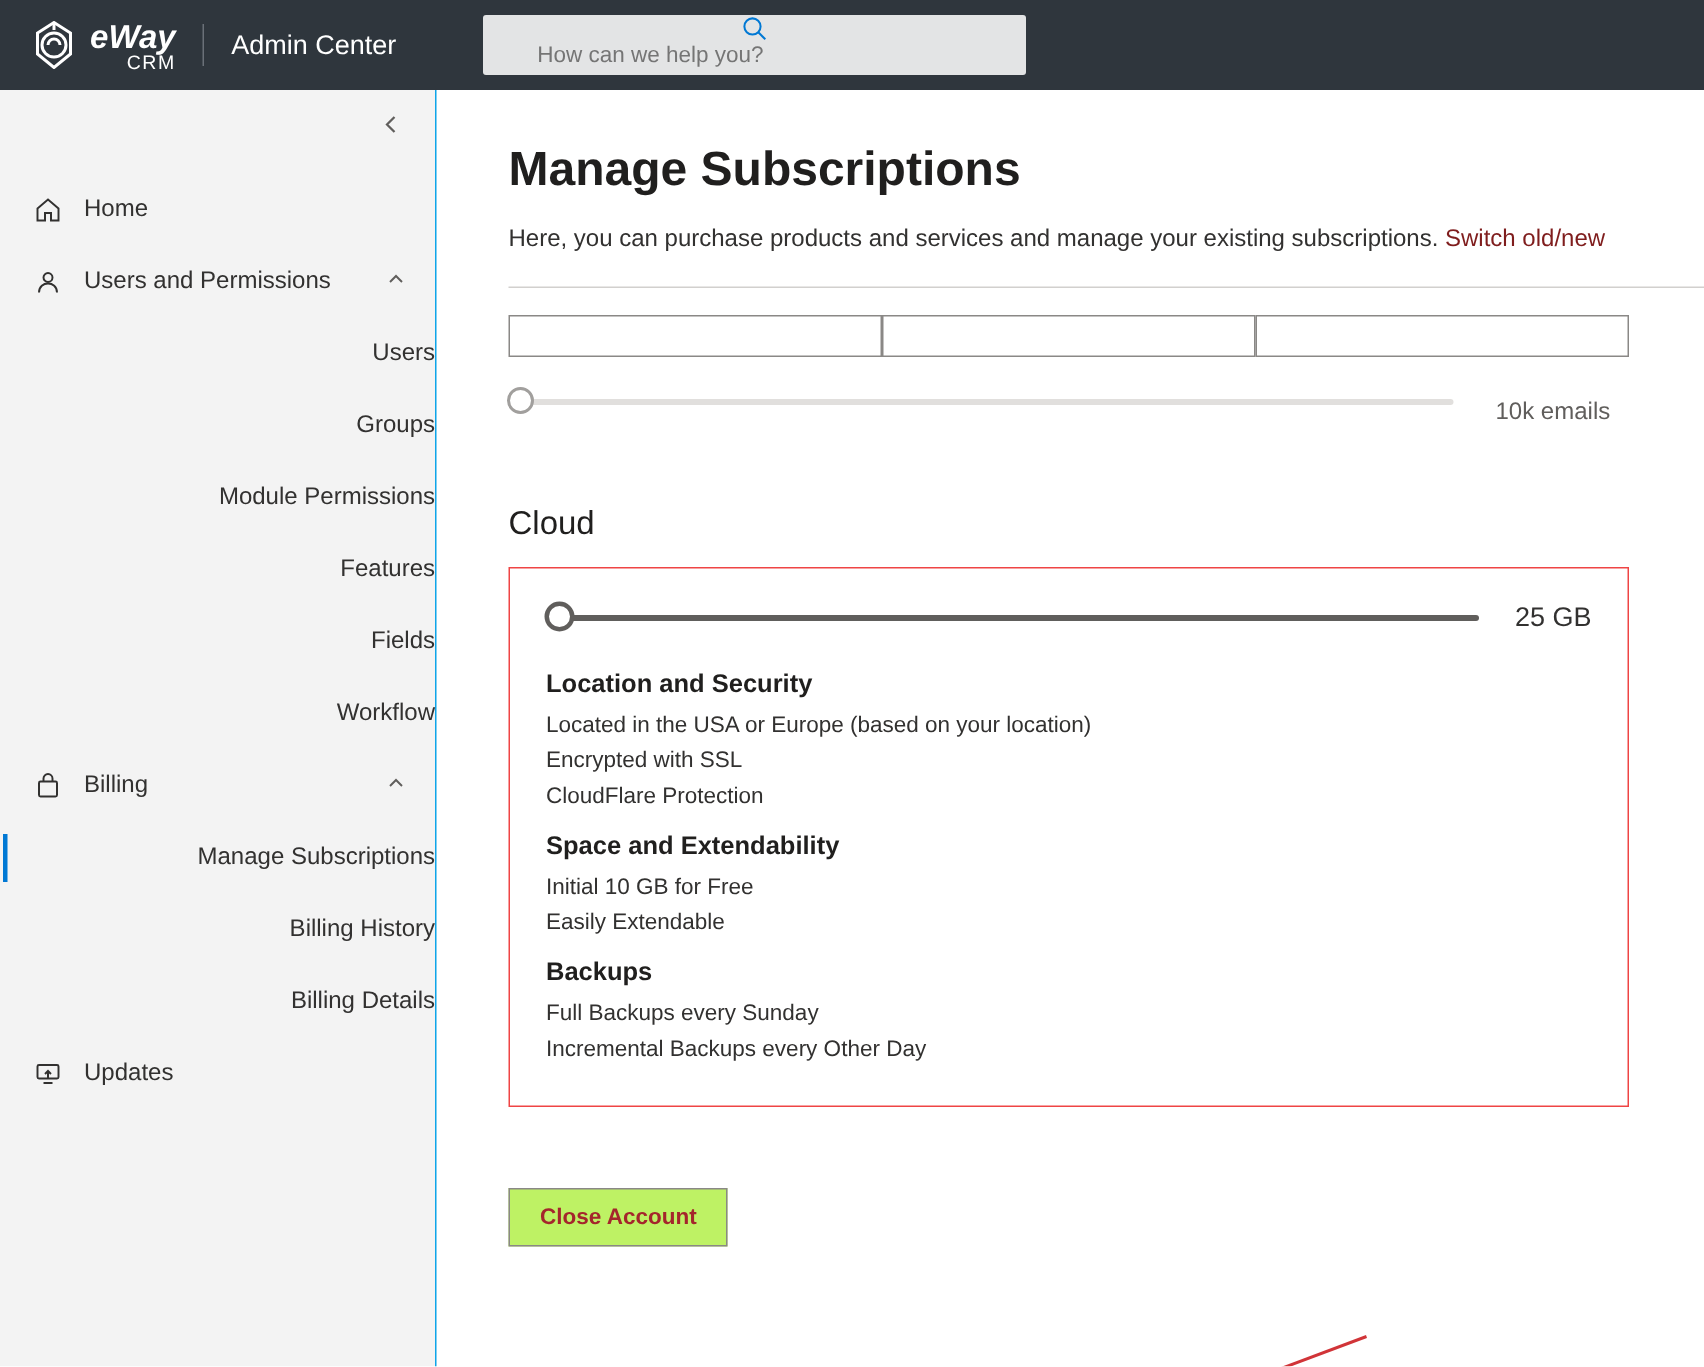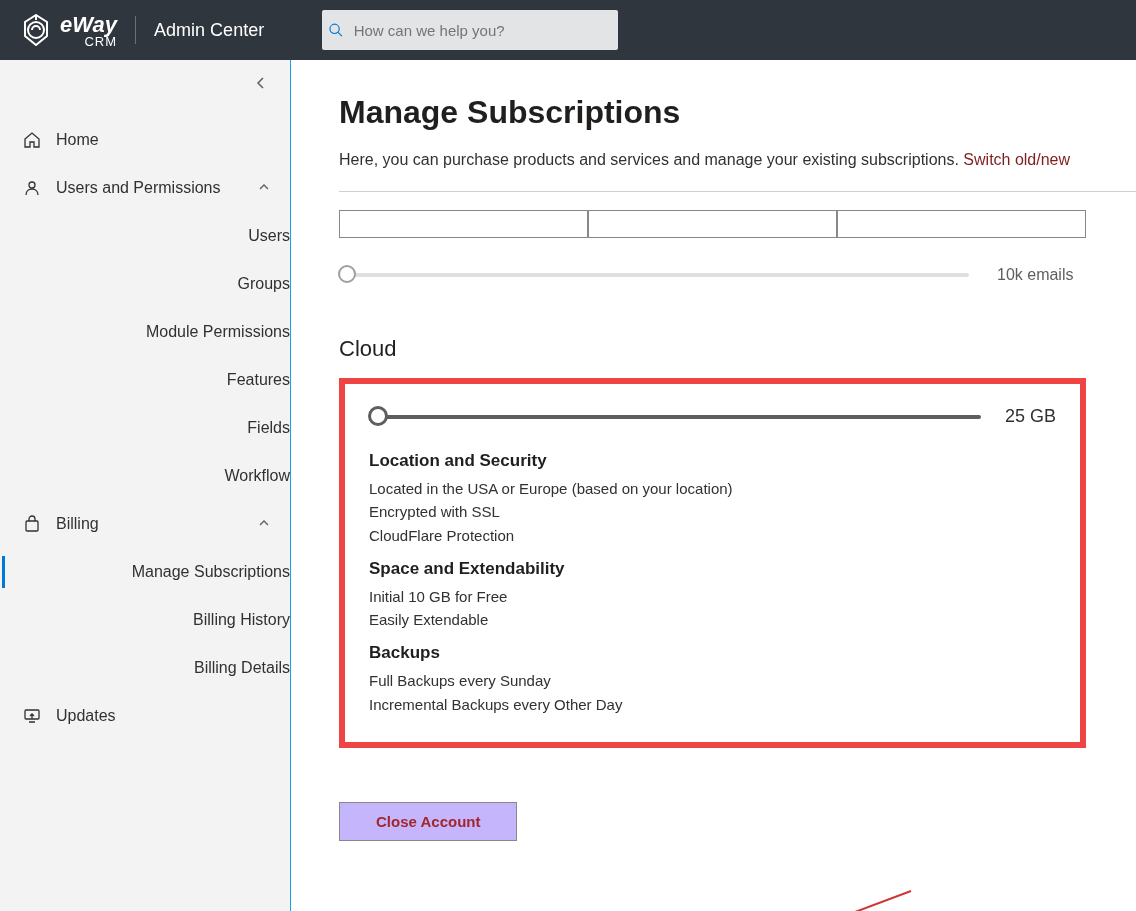--- a/index.html
+++ b/index.html
@@ -14,27 +14,28 @@
     padding: 0 20px;
   }
   .logo-block { display: flex; align-items: center; }
   .logo { width: 32px; height: 32px; margin-right: 8px; }
   .logo-text { color: #fff; font-style: italic; font-weight: 700; font-size: 22px; }
   .logo-sub { color: #fff; font-size: 13px; letter-spacing: 1px; }
   .vdiv { width: 1px; height: 28px; background: #6a7078; margin: 0 18px; }
   .admin-center { color: #fff; font-size: 18px; font-weight: 400; }
   .search-box {
     margin-left: 58px;
-    width: 296px;
+    width: 362px;
     height: 40px;
     background: #e3e4e5;
     border-radius: 2px;
     display: flex;
     align-items: center;
     padding: 0 6px;
+    flex-direction: column;
   }
   .search-box svg { width: 18px; height: 18px; }
   .search-input {
     border: none; outline: none; background: transparent;
     margin-left: 10px; font-size: 15px; color: #605e5c;
     width: 300px;
   }
 
   
   .body-row { display: flex; height: 851px; }
@@ -75,59 +76,59 @@
   }
   .page-title { font-size: 32px; font-weight: 600; color: #201f1e; margin-bottom: 20px; }
   .page-sub { font-size: 16px; color: #323130; margin-bottom: 22px; }
   .page-sub a { color: #7f1d1d; text-decoration: none; }
   .divider { border-top: 1px solid #d2d0ce; width: 800px; margin-bottom: 18px; }
 
   .seg-boxes { display: flex; margin-bottom: 28px; }
   .seg-box { height: 28px; border: 1px solid #8a8886; width: 249px; }
   .seg-box + .seg-box { margin-left: 0; }
 
-  .slider-row { display: flex; align-items: center; margin-bottom: 52px; }
+  .slider-row { display: flex; margin-bottom: 52px; }
   .slider-track {
     flex: 1; max-width: 630px; height: 4px; background: #e1dfdd; border-radius: 2px;
     position: relative; margin-right: 28px;
   }
   .slider-thumb {
     width: 18px; height: 18px; border-radius: 50%;
     background: #fff; border: 2px solid #8a8886;
     position: absolute; left: -1px; top: -8px;
   }
   .slider-small .slider-thumb { border-color: #a19f9d; }
   .slider-label { font-size: 16px; color: #605e5c; white-space: nowrap; }
 
   .section-title { font-size: 22px; font-weight: 400; color: #201f1e; margin-bottom: 16px; }
 
   .cloud-card {
-    border: 6px solid #ef4444;
+    border: 1px solid #ef4444;
     width: 747px;
     padding: 22px 24px 26px;
     margin-bottom: 54px;
   }
   .cloud-slider-row { display: flex; align-items: center; margin-bottom: 24px; }
   .cloud-track {
     flex: 1; height: 4px; background: #605e5c; border-radius: 2px;
     position: relative; margin-right: 24px;
   }
   .cloud-track .slider-thumb { border: 3px solid #605e5c; width: 20px; height: 20px; top: -9px; }
   .cloud-value { font-size: 18px; color: #323130; }
 
   .cloud-h4 { font-size: 17px; font-weight: 600; color: #201f1e; margin: 12px 0 6px; }
   .cloud-p { font-size: 15px; color: #323130; line-height: 1.55; }
 
   .close-btn {
     display: inline-block;
     border: 1px solid #8a8886;
     color: #a4262c;
     font-size: 15px; font-weight: 600;
-    padding: 10px 36px;
-    background: #c4b5fd;
+    padding: 10px 20px;
+    background: #bef264;
     cursor: pointer;
   }
 
   .arrow-annot {
     position: absolute;
     left: 530px; top: 823px;
     pointer-events: none;
   }
 </style>
 </head>

